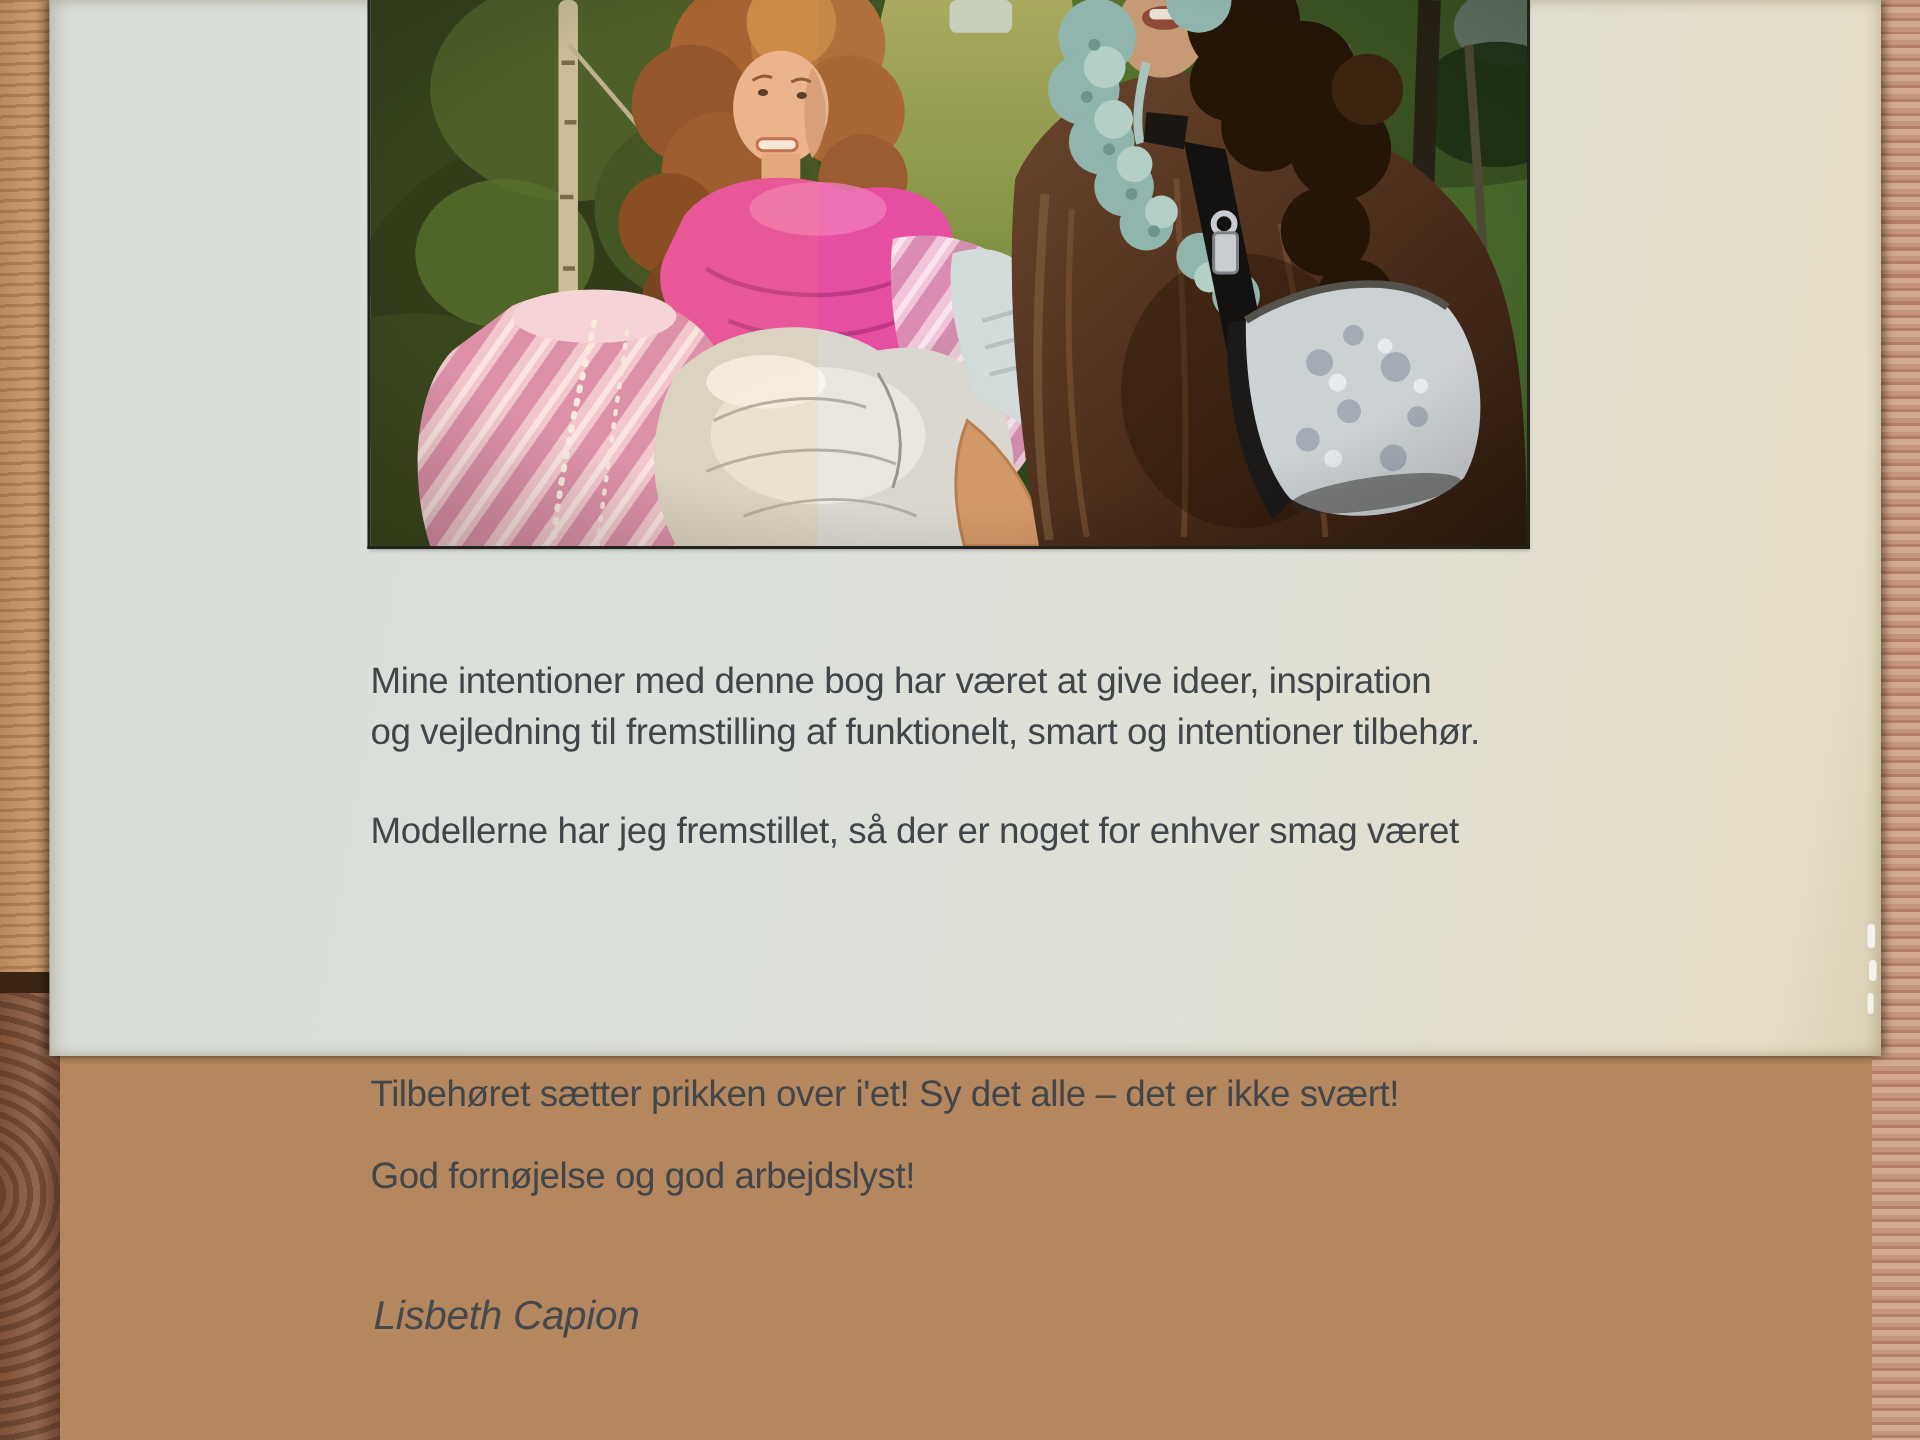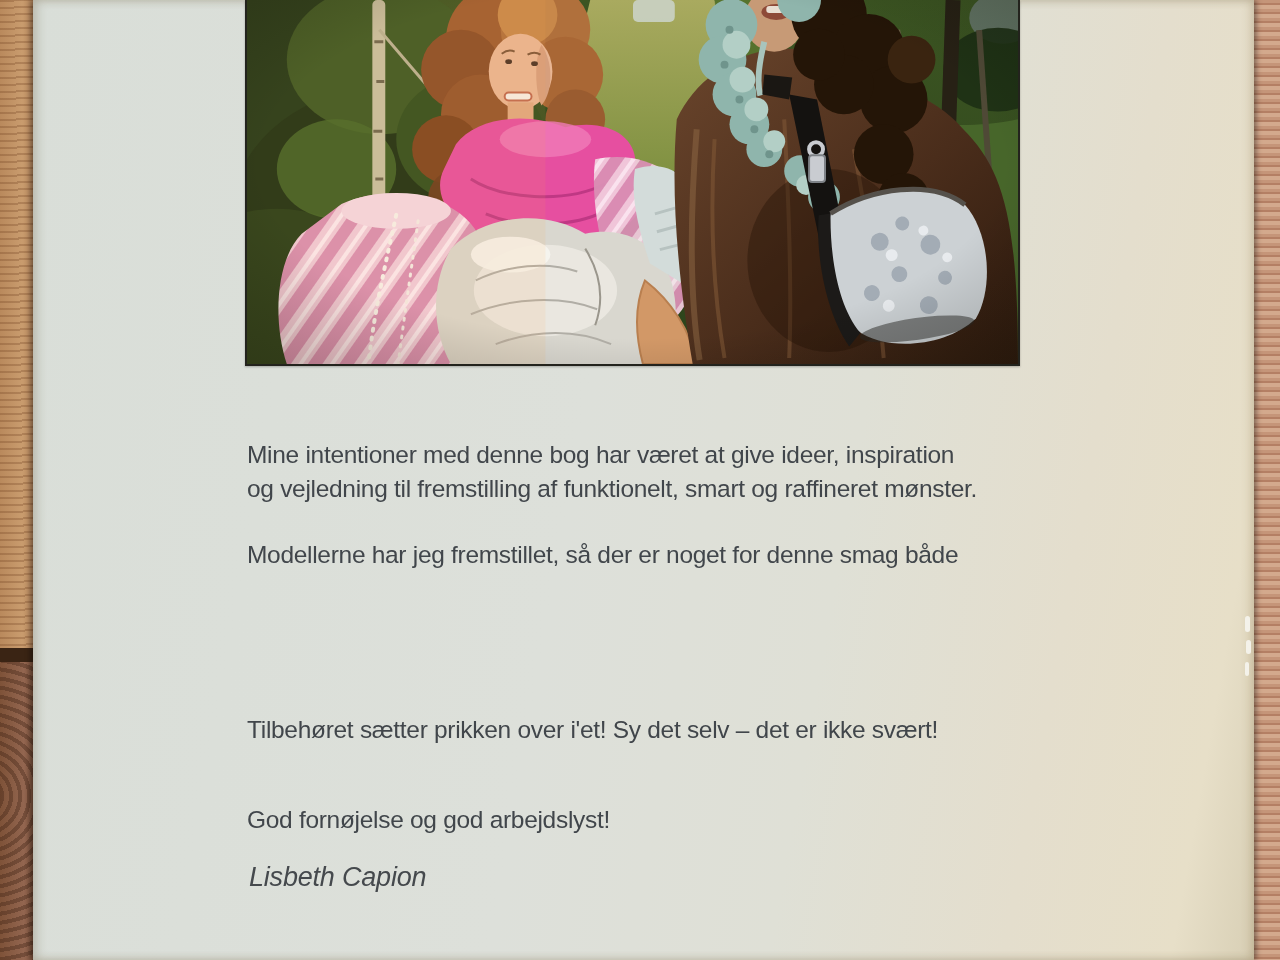--- a/index.html
+++ b/index.html
@@ -15,21 +15,21 @@
     background:
       repeating-radial-gradient(circle at -18px 45%, rgba(60,32,18,.35) 0 4px, rgba(0,0,0,0) 4px 9px),
       linear-gradient(90deg,#7e5238,#936650 60%,#6f4630);}
   .wood-left .plank-gap{position:absolute;left:0;top:648px;width:100%;height:14px;background:#3a2414;}
   .wood-right{position:absolute;right:0;top:0;width:32px;height:960px;
     background:
       repeating-linear-gradient(180deg,#c59579 0 3px,#b47f64 3px 5px,#d3a98d 5px 9px),
       #c59579;}
 
   
-  .book{position:absolute;left:33px;top:0;width:1221px;height:960px;
+  .book{position:absolute;left:33px;top:0;width:1221px;height:704px;
     background:linear-gradient(100deg,#d9ded8 0%,#dde0da 45%,#dfe0d6 65%,#e4decd 82%,#e7dfc8 94%,#d8cfb5 100%);
     box-shadow:inset 5px 0 10px rgba(95,80,55,.22), inset -4px 0 8px rgba(130,105,60,.22),
                3px 0 5px rgba(0,0,0,.35), -3px 0 5px rgba(0,0,0,.35);}
   .edge-chip{position:absolute;background:#f4f2ea;border-radius:3px;}
 
   
   .photo{position:absolute;left:212px;top:0;width:775px;height:366px;
     border:2px solid #23231d;border-top:none;box-sizing:border-box;
     box-shadow:0 1px 2px rgba(0,0,0,.25);}
   .photo svg{display:block;width:100%;height:100%;}
@@ -245,29 +245,29 @@
           </g>
         </g>
 
         <rect x="0" y="0" width="300" height="366" fill="rgba(255,170,80,0.10)"></rect>
         <rect width="775" height="366" fill="url(#gVig)"></rect>
       </svg>
     </div>
 
     <div class="para" style="top:438px">
       <div>Mine intentioner med denne bog har været at give ideer, inspiration</div>
-      <div>og vejledning til fremstilling af funktionelt, smart og raffineret mønster.</div>
+      <div>og vejledning til fremstilling af funktionelt, smart og intentioner tilbehør.</div>
     </div>
     <div class="para" style="top:538px">
-      <div>Modellerne har jeg fremstillet, så der er noget for denne smag både</div>
+      <div>Modellerne har jeg fremstillet, så der er noget for enhver smag været</div>
     </div>
     <div class="para" style="top:713px">
-      <div>Tilbehøret sætter prikken over i'et! Sy det selv – det er ikke svært!</div>
-    </div>
-    <div class="para" style="top:803px">
+      <div>Tilbehøret sætter prikken over i'et! Sy det alle – det er ikke svært!</div>
+    </div>
+    <div class="para" style="top:768px">
       <div>God fornøjelse og god arbejdslyst!</div>
     </div>
     <div class="signature" style="top:862px">Lisbeth Capion</div>
 
     <div class="edge-chip" style="left:1212px;top:616px;width:5px;height:16px"></div>
     <div class="edge-chip" style="left:1213px;top:640px;width:5px;height:14px"></div>
     <div class="edge-chip" style="left:1212px;top:662px;width:4px;height:14px"></div>
   </div>
 </div>
 

